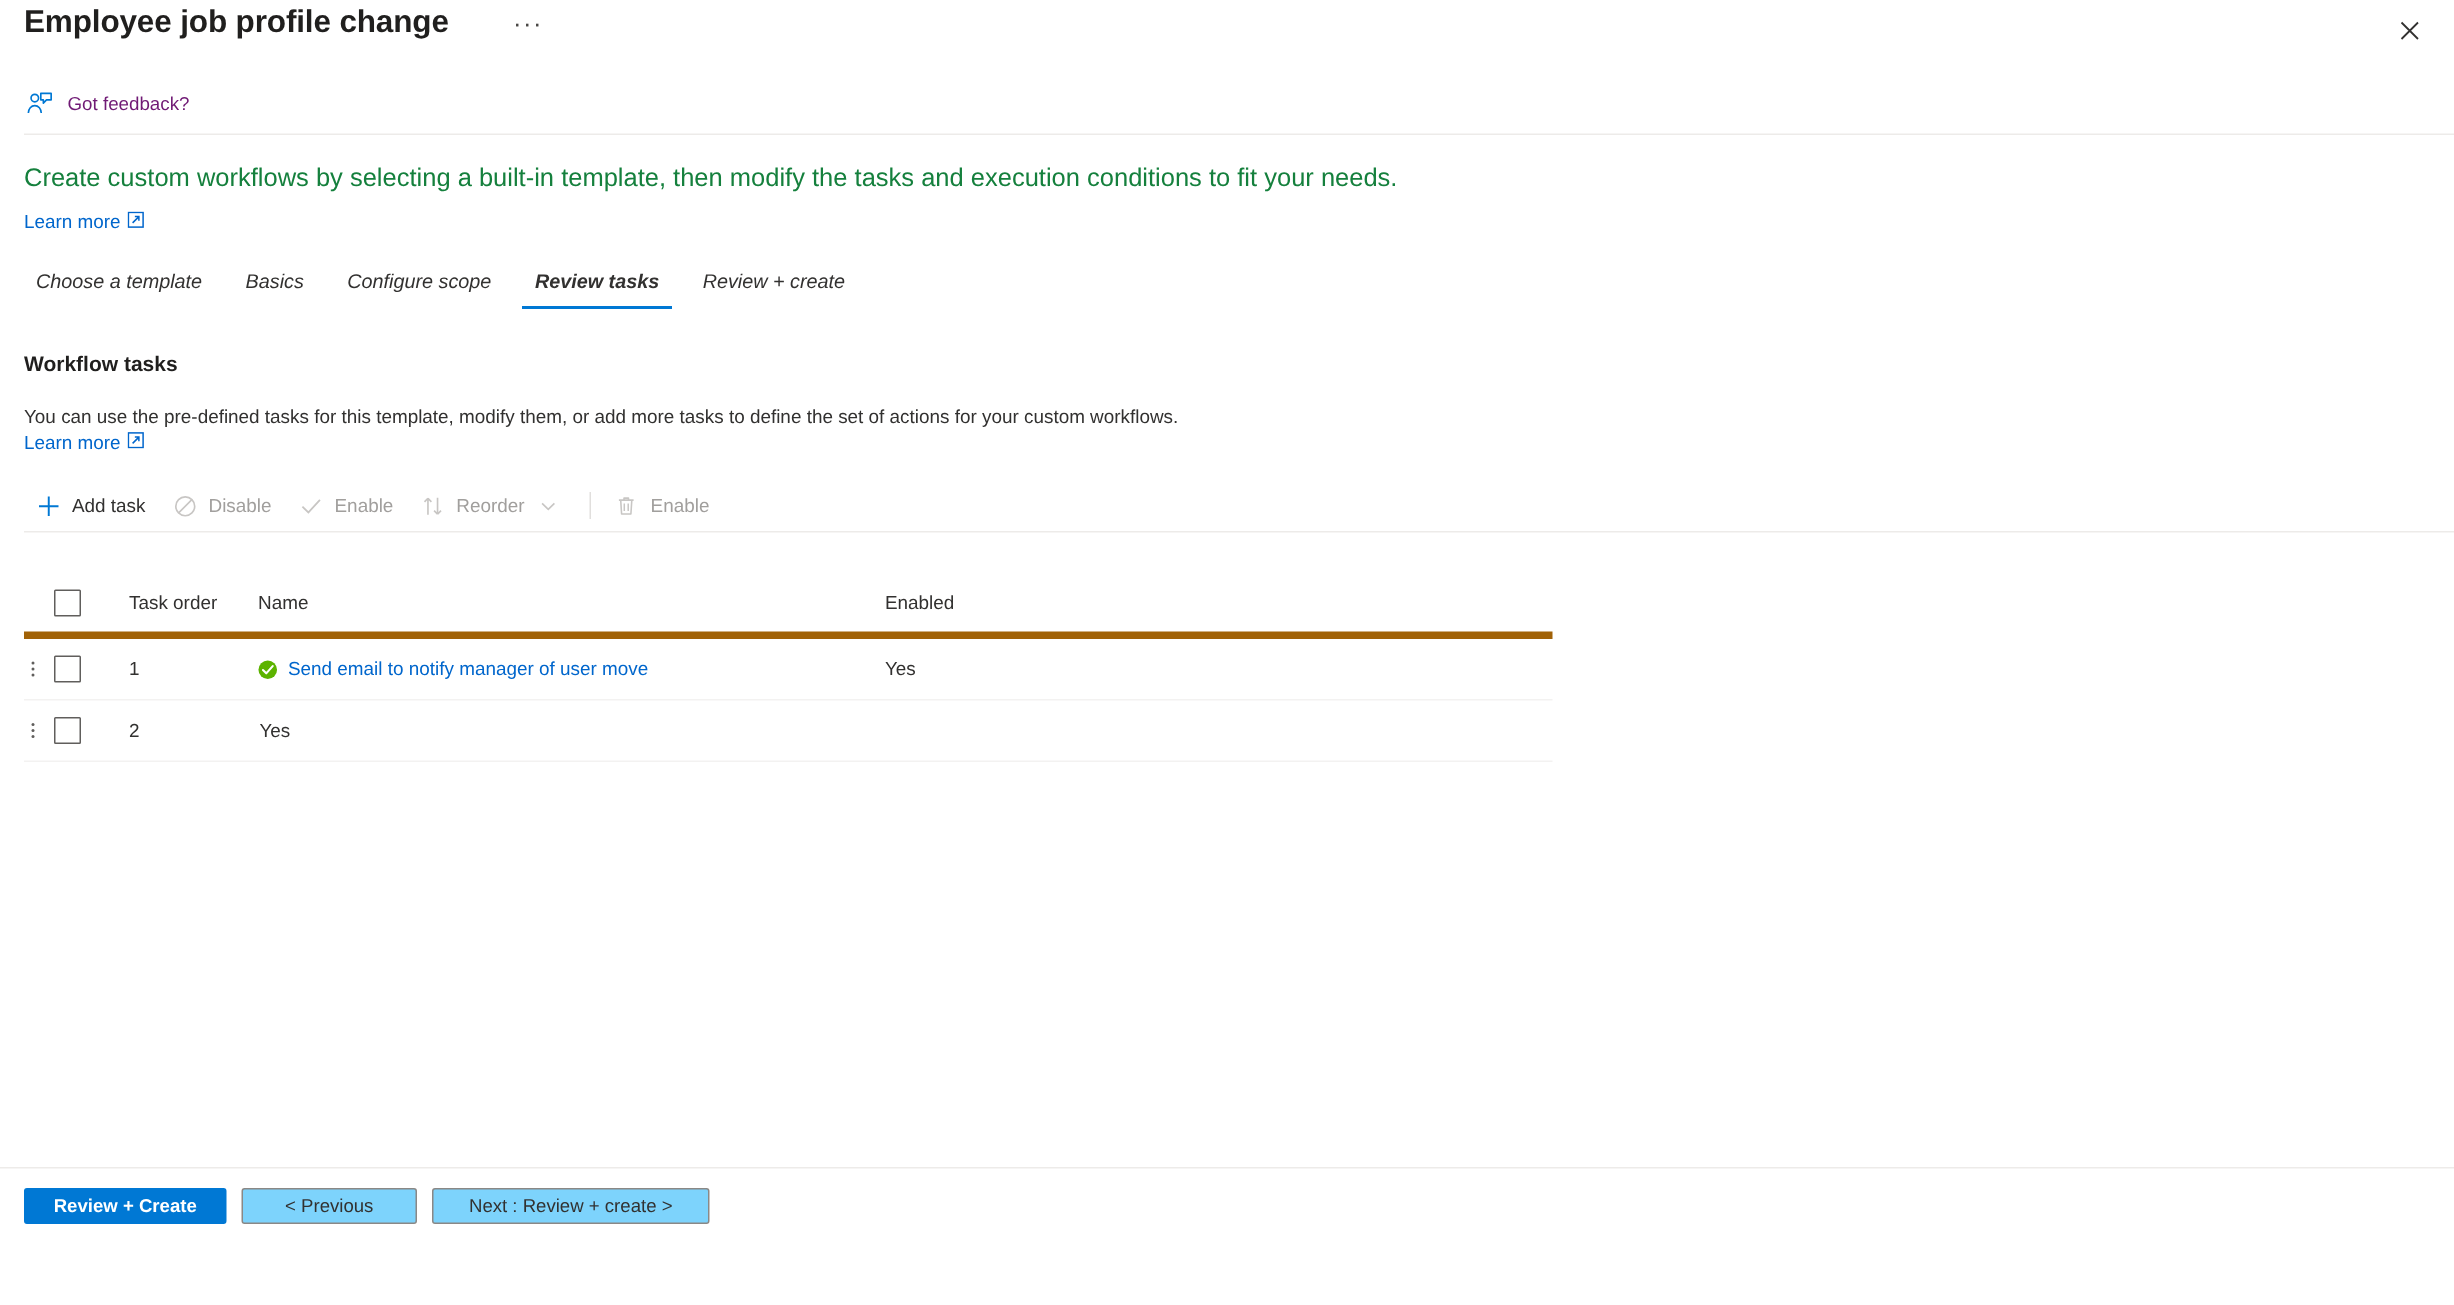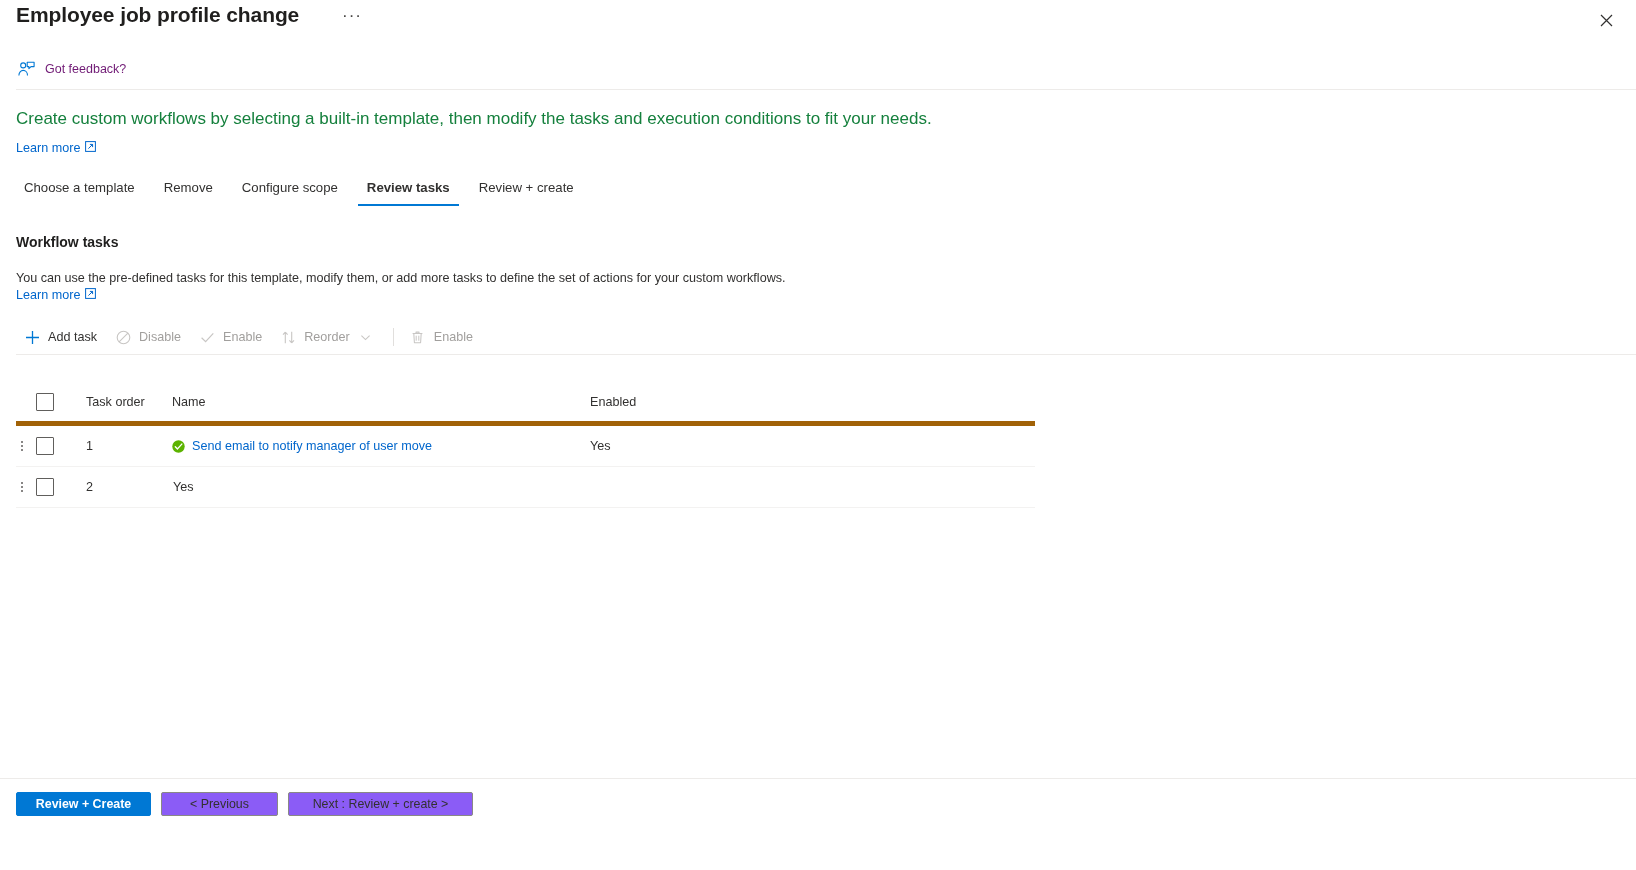--- a/index.html
+++ b/index.html
@@ -121,20 +121,21 @@
   }
   .tab {
     position: relative;
     font-size: 13.2px;
     color: #323130;
     padding: 0 10px 9px 10px;
     margin-right: 9px;
     cursor: pointer;
     white-space: nowrap;
     line-height: 18px;
+    font-style: italic;
   }
   .tab:first-child { margin-left: -2px; }
   .tab.active { font-weight: 700; }
   .tab.active::after {
     content: "";
     position: absolute;
     left: 1px;
     right: 1px;
     bottom: 0;
     height: 2px;
@@ -308,21 +309,21 @@
     top: 792px;
     display: flex;
     align-items: center;
     gap: 10px;
   }
   .btn {
     height: 24px;
     font-family: "Liberation Sans", sans-serif;
     font-size: 12.4px;
     border: 1px solid #8a8886;
-    background: #8b5cf6;
+    background: #7dd3fc;
     color: #323130;
     padding: 0 12px;
     cursor: pointer;
     border-radius: 2px;
     white-space: nowrap;
     line-height: 22px;
   }
   .btn.primary {
     background: #0078d4;
     border-color: #0078d4;
@@ -366,21 +367,21 @@
     <span class="ext-icon">
       <svg width="11" height="11" viewBox="0 0 11 11" fill="none" aria-hidden="true">
         <rect x="0.6" y="0.6" width="9.8" height="9.8" stroke="#0066cc" stroke-width="1"></rect>
         <path d="M3.4 7.6 L7.6 3.4 M4.9 3.4h2.7v2.7" stroke="#0066cc" stroke-width="1" fill="none"></path>
       </svg>
     </span>
   </a>
 
   <div class="tabs">
     <div class="tab">Choose a template</div>
-    <div class="tab">Remove</div>
+    <div class="tab">Basics</div>
     <div class="tab">Configure scope</div>
     <div class="tab active">Review tasks</div>
     <div class="tab">Review + create</div>
   </div>
 
   <div class="section-title">Workflow tasks</div>
   <div class="section-desc">You can use the pre-defined tasks for this template, modify them, or add more tasks to define the set of actions for your custom workflows.</div>
   <a class="learn-more" id="tasks-learn-more">
     <span>Learn more</span>
     <span class="ext-icon">

